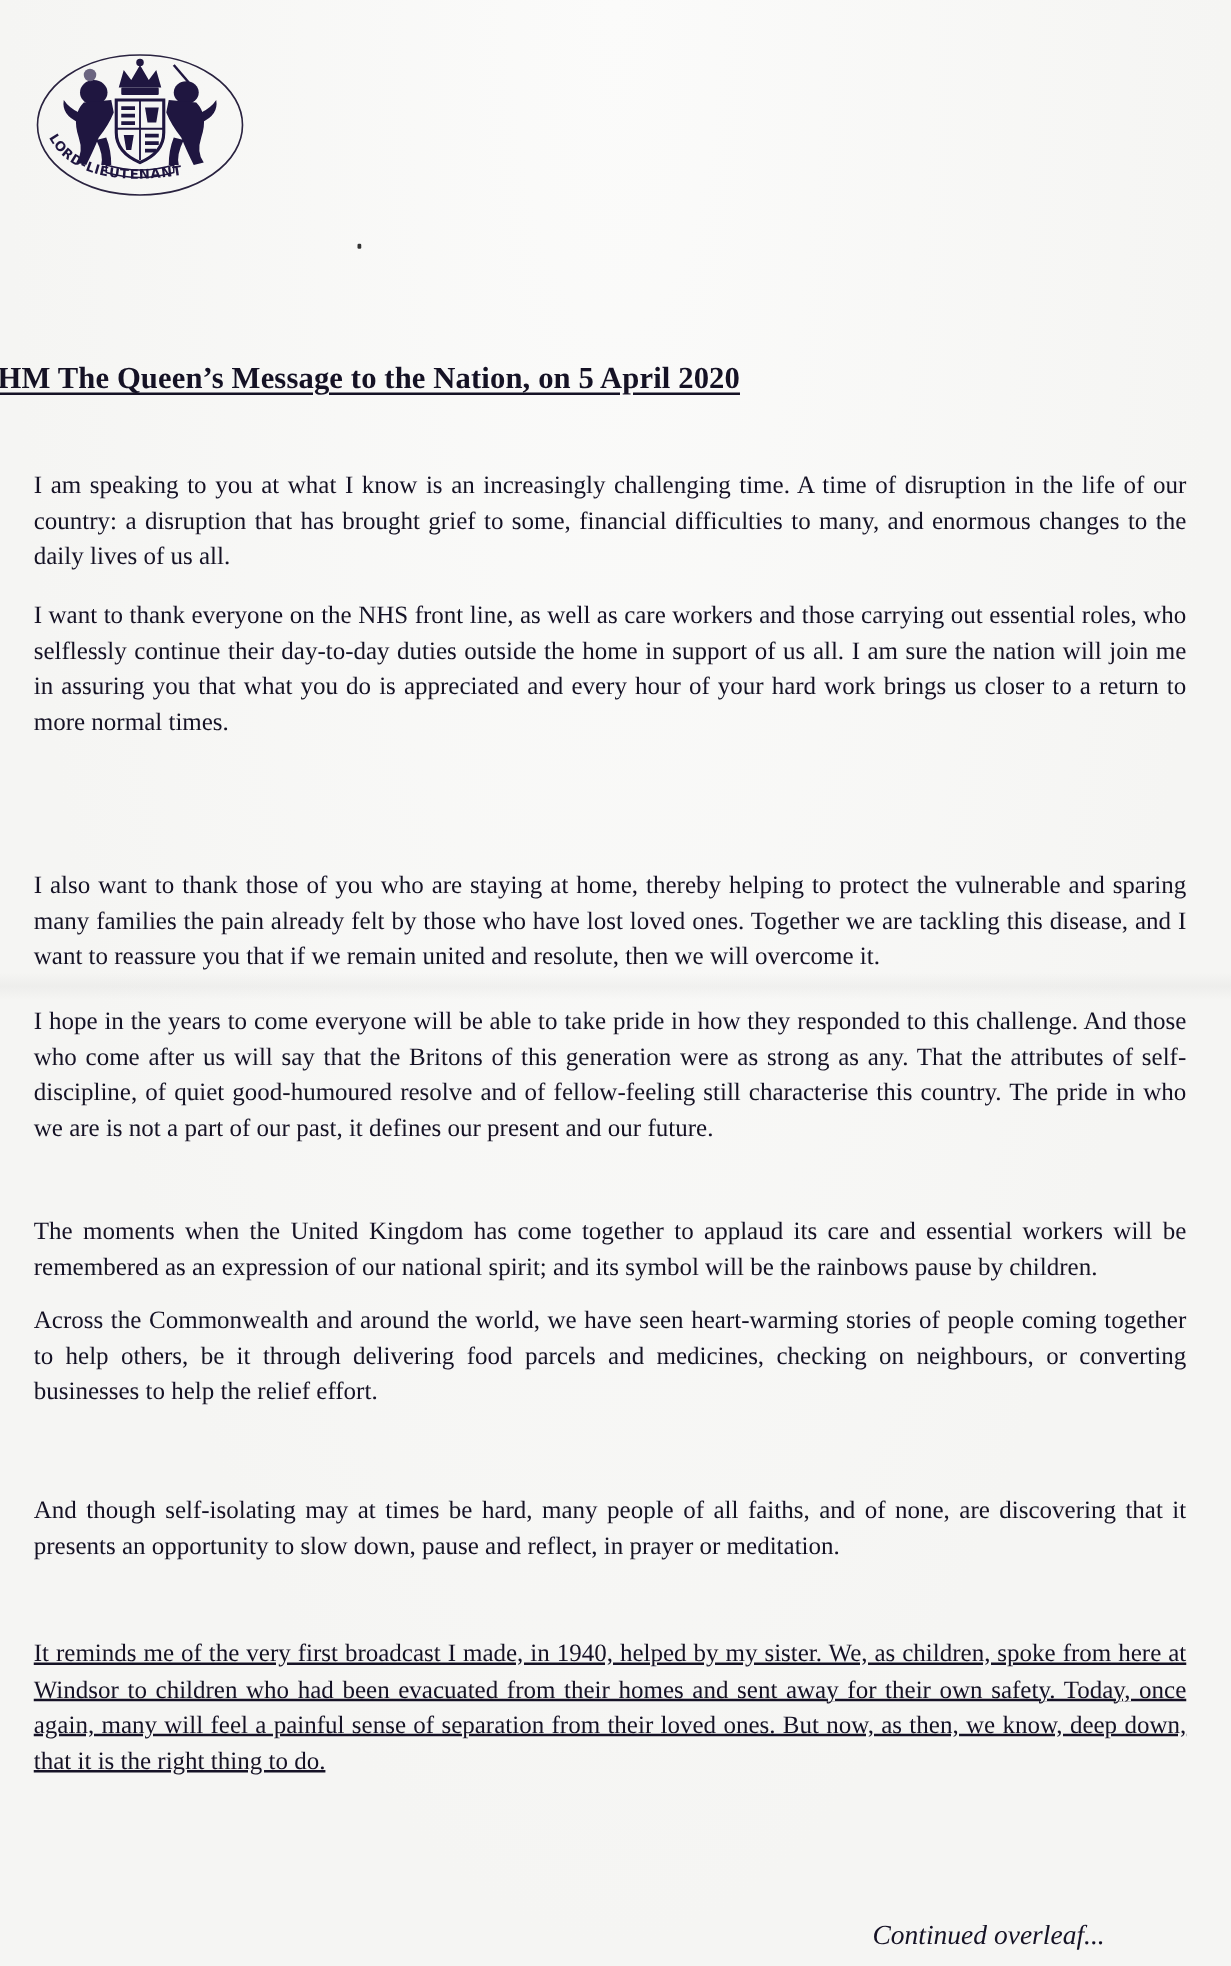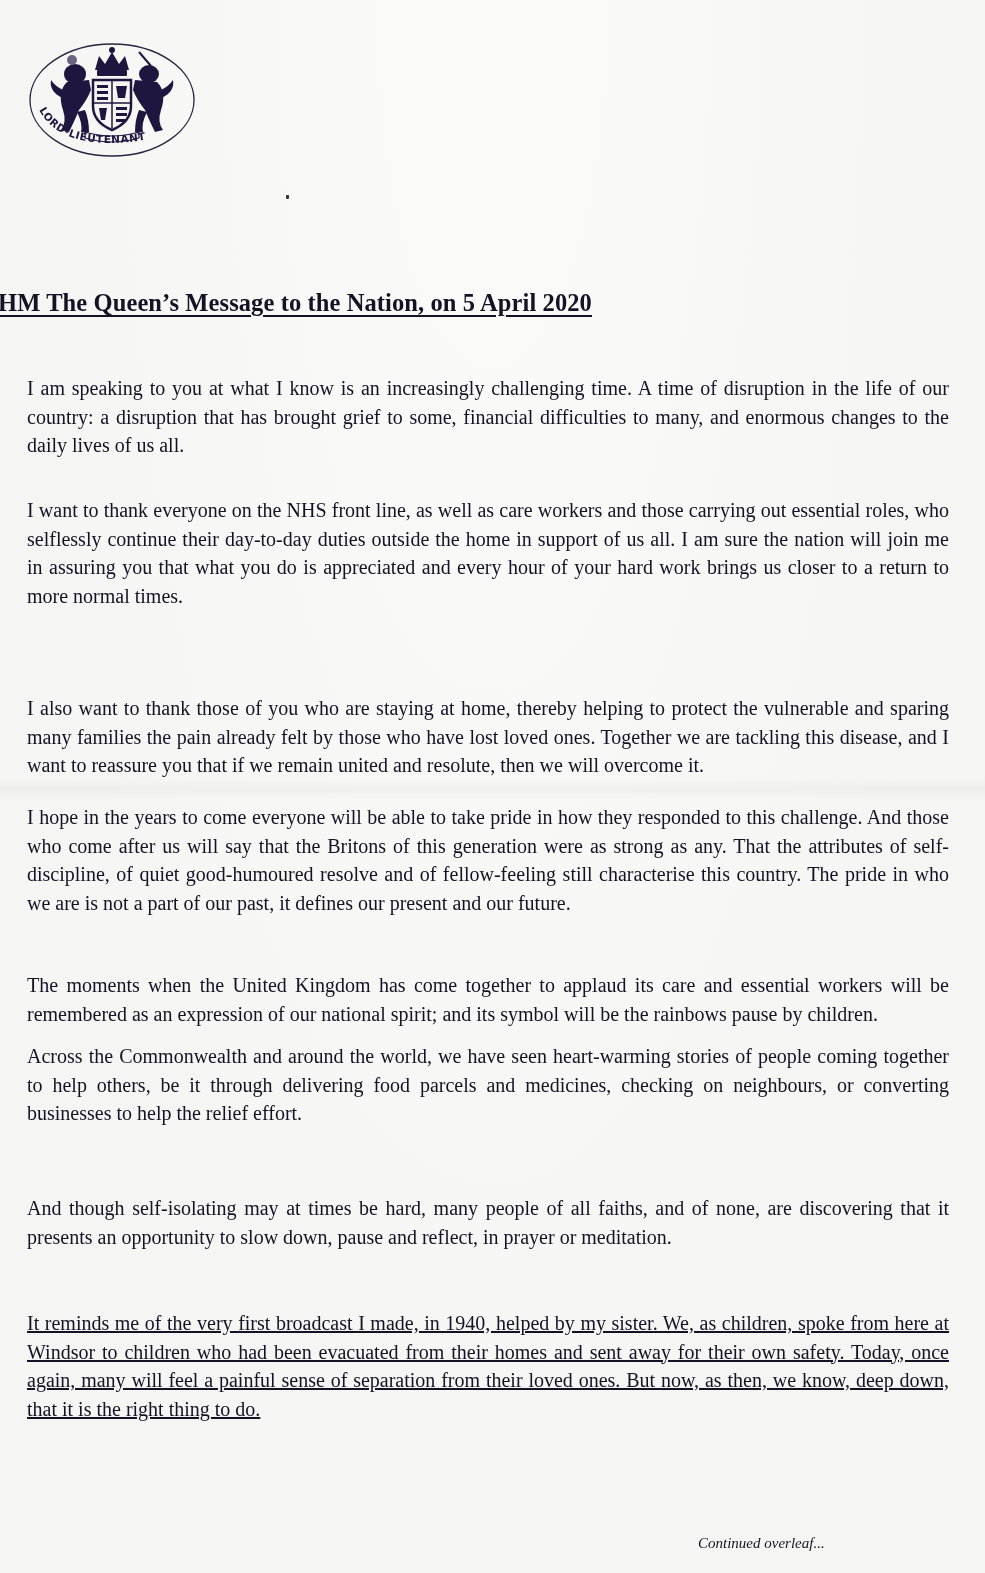--- a/index.html
+++ b/index.html
@@ -61,32 +61,32 @@
       font-size: 20px;
       line-height: 28.6px;
       text-align: justify;
       text-align-last: left;
       hyphens: none;
     }
     .body-text p {
       margin: 0;
     }
     .p1 { top: 374px; }
-    .p2 { top: 496px; }
+    .p2 { top: 478px; }
     .p3 { top: 694px; }
     .p4 { top: 803px; }
     .p5 { top: 971px; }
     .p6 { top: 1042px; }
     .p7 { top: 1194px; }
     .p8 { top: 1309px; text-decoration: underline; }
     .footer-note {
       position: absolute;
       left: 698px;
       top: 1535px;
-      font-size: 15px;
+      font-size: 22px;
       font-style: italic;
     }
     .scan-band {
       position: absolute;
       left: 0;
       right: 0;
       top: 778px;
       height: 22px;
       background: linear-gradient(180deg, rgba(0,0,0,0) 0%, rgba(120,120,120,0.06) 50%, rgba(0,0,0,0) 100%);
     }

